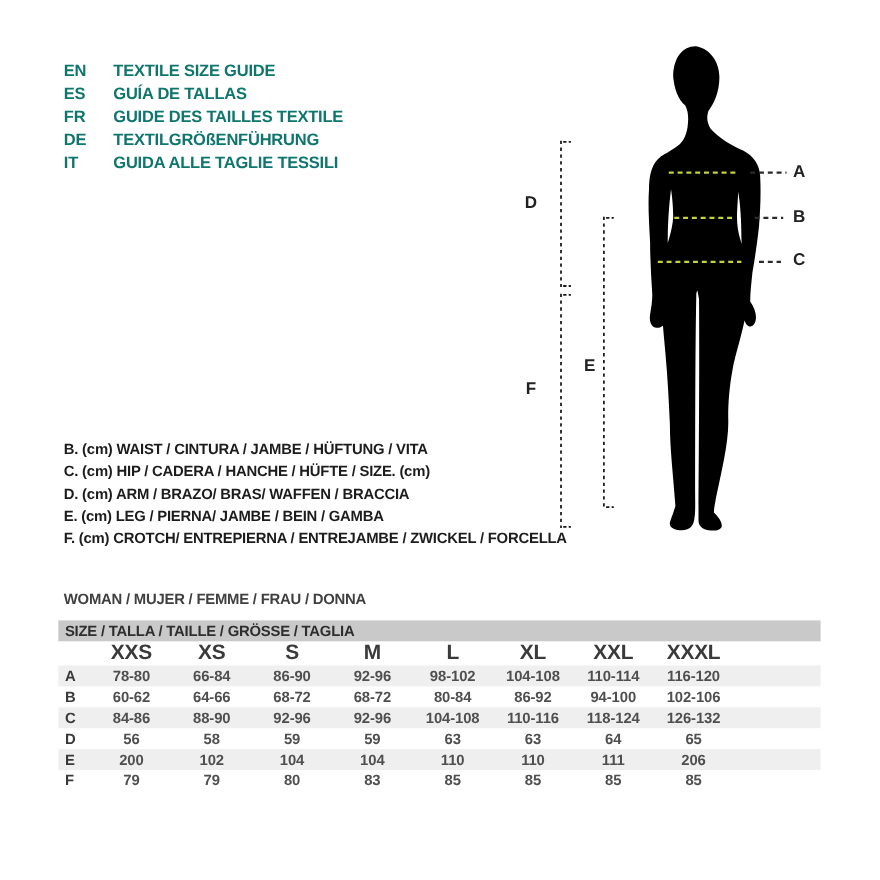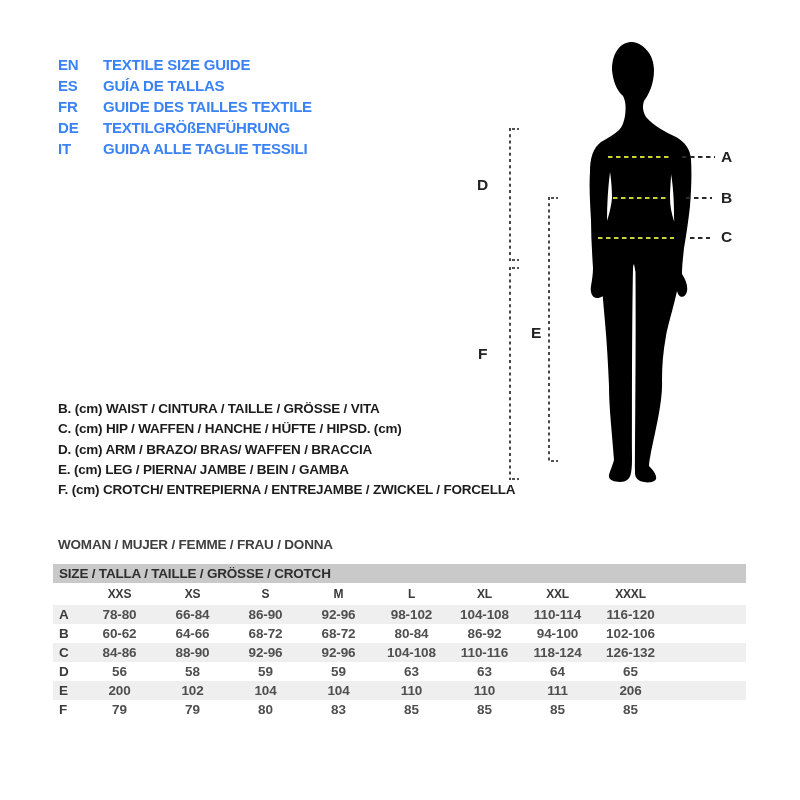--- a/index.html
+++ b/index.html
@@ -2,40 +2,40 @@
 <html><head>
 <meta charset="utf-8">
 <style>
   html,body{margin:0;padding:0;background:#fff;}
   .canvas{
     position:relative;width:800px;height:800px;background:#ffffff;overflow:hidden;
     font-family:"Liberation Sans","DejaVu Sans",sans-serif;color:#1c1c1c;
   }
   
   .langs{position:absolute;left:58px;top:54px;}
-  .lang-row{height:21px;line-height:21px;font-size:15px;font-weight:600;letter-spacing:-0.2px;color:#3b82f6;white-space:nowrap;}
+  .lang-row{height:21px;line-height:21px;font-size:15px;font-weight:600;letter-spacing:-0.2px;color:#0f766e;white-space:nowrap;}
   .lang-row .code{display:inline-block;width:45px;}
   
   .figure-svg{position:absolute;left:460px;top:30px;width:260px;height:470px;}
   .marker{position:absolute;font-size:15.5px;line-height:16px;font-weight:600;letter-spacing:-0.2px;color:#222;}
   .marker-a{left:721px;top:149px;}
   .marker-b{left:721px;top:190px;}
   .marker-c{left:721px;top:229px;}
   .marker-d{left:477px;top:177px;}
   .marker-e{left:531px;top:325px;}
   .marker-f{left:478px;top:346px;}
   
   .legend{position:absolute;left:58px;top:399px;}
   .legend-row{height:20.3px;line-height:20.3px;font-size:13.5px;font-weight:600;letter-spacing:-0.2px;color:#1c1c1c;white-space:nowrap;}
   
   .gender{position:absolute;left:58px;top:537px;font-size:13.5px;font-weight:600;letter-spacing:-0.2px;color:#404040;}
   
   .table{position:absolute;left:53px;top:564px;width:693px;}
   .t-head{height:19px;line-height:19px;background:#c9c9c9;padding-left:6px;font-size:13.5px;font-weight:600;letter-spacing:-0.2px;color:#2e2e2e;}
-  .t-cols{display:flex;height:22px;line-height:22px;font-size:12px;font-weight:600;letter-spacing:-0.2px;color:#3a3a3a;}
+  .t-cols{display:flex;height:22px;line-height:22px;font-size:19px;font-weight:600;letter-spacing:-0.2px;color:#3a3a3a;}
   .t-row{display:flex;height:19px;line-height:19px;font-size:13.5px;font-weight:600;letter-spacing:-0.1px;color:#4f4f4f;}
   .t-row.stripe{background:#efefef;}
   .lbl{width:30px;padding-left:6px;box-sizing:border-box;color:#3a3a3a;}
   .colc{width:73px;text-align:center;}
   .spacer{flex:1;}
 </style>
 </head>
 <body>
 
 <div class="canvas">
@@ -130,31 +130,31 @@
   </svg>
 
   <span class="marker marker-a">A</span>
   <span class="marker marker-b">B</span>
   <span class="marker marker-c">C</span>
   <span class="marker marker-d">D</span>
   <span class="marker marker-e">E</span>
   <span class="marker marker-f">F</span>
 
   <div class="legend">
-    <div class="legend-row">B. (cm) WAIST / CINTURA / TAILLE / GRÖSSE / VITA</div>
-    <div class="legend-row">C. (cm) HIP / WAFFEN / HANCHE / HÜFTE / HIPSD. (cm)</div>
+    <div class="legend-row">B. (cm) WAIST / CINTURA / JAMBE / HÜFTUNG / VITA</div>
+    <div class="legend-row">C. (cm) HIP / CADERA / HANCHE / HÜFTE / SIZE. (cm)</div>
     <div class="legend-row">D. (cm) ARM / BRAZO/ BRAS/ WAFFEN / BRACCIA</div>
     <div class="legend-row">E. (cm) LEG / PIERNA/ JAMBE / BEIN / GAMBA</div>
     <div class="legend-row">F. (cm) CROTCH/ ENTREPIERNA / ENTREJAMBE / ZWICKEL / FORCELLA</div>
   </div>
 
   <div class="gender">WOMAN / MUJER / FEMME / FRAU / DONNA</div>
 
   <div class="table">
-    <div class="t-head">SIZE / TALLA / TAILLE / GRÖSSE / CROTCH</div>
+    <div class="t-head">SIZE / TALLA / TAILLE / GRÖSSE / TAGLIA</div>
     <div class="t-cols">
       <span class="lbl"></span>
       <span class="colc">XXS</span>
       <span class="colc">XS</span>
       <span class="colc">S</span>
       <span class="colc">M</span>
       <span class="colc">L</span>
       <span class="colc">XL</span>
       <span class="colc">XXL</span>
       <span class="colc">XXXL</span>

